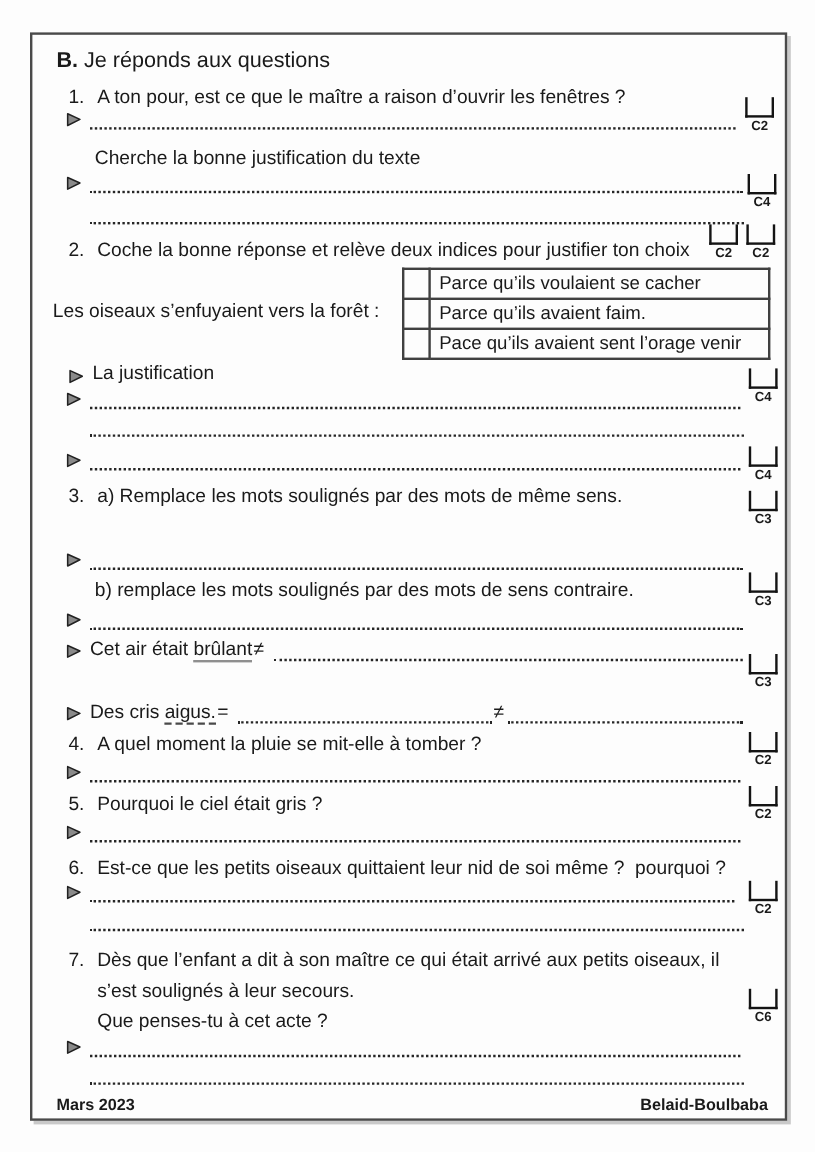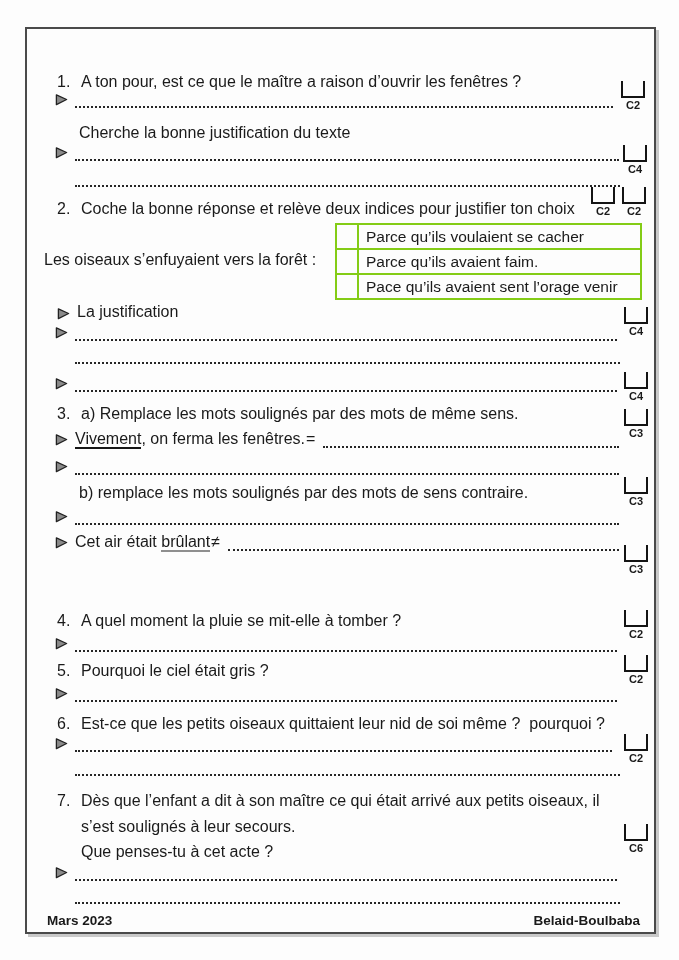--- a/index.html
+++ b/index.html
@@ -22,32 +22,33 @@
   .txt{white-space:pre-wrap;padding-right:5px;line-height:19px;}
   .eq{padding:0 3px 0 1px;line-height:19px;}
   .u-solid{border-bottom:2px solid #161616;}
   .u-gray{border-bottom:2.5px solid #8f8f8f;}
   .u-dash{border-bottom:2px dashed #4a4a4a;}
   .badge{position:absolute;width:26px;text-align:center;}
   .ubox{display:block;margin:0 auto;width:20px;height:15px;
         border:2.5px solid #141414;border-top:none;}
   .blabel{display:block;font-size:11px;font-weight:bold;margin-top:1px;}
   .opt-table{position:absolute;left:308px;top:194px;width:307px;border-collapse:collapse;}
-  .opt-table td{border:2px solid #84cc16;font-size:15.5px;padding:1px 7px;height:21px;}
+  .opt-table td{border:2px solid #404040;font-size:15.5px;padding:1px 7px;height:21px;}
   .opt-table td.chk{width:20px;padding:0;}
   .footer{position:absolute;left:20px;right:14px;top:884px;display:flex;
           justify-content:space-between;font-size:13.5px;font-weight:bold;gap:20px;}
   .lj{align-items:center;}
 </style>
 </head>
 <body>
 
 <div class="sheet">
   <div class="frame">
 
+    <div class="title"><b>B.</b><span>Je réponds aux questions</span></div>
 
     <div class="q" style="top:42px"><span class="qnum">1.</span><span>A ton pour, est ce que le maître a raison d’ouvrir les fenêtres ?</span></div>
     <div class="badge" style="left:593px;top:52px">
       <span class="ubox"></span>
       <span class="blabel">C2</span>
     </div>
     <div class="ans" style="top:59px;width:558px">
       <svg class="arrow" viewBox="0 0 14 14">
           <path d="M1.5 2 L12.5 7 L1.5 12.5 Z"></path>
         </svg>
@@ -122,27 +123,20 @@
         </svg>
       <span class="dots"></span>
     </div>
 
     <div class="q" style="top:374px"><span class="qnum">3.</span><span>a) Remplace les mots soulignés par des mots de même sens.</span></div>
     <div class="badge" style="left:596px;top:380px">
       <span class="ubox"></span>
       <span class="blabel">C3</span>
     </div>
 
-    <div class="ans" style="top:399px;width:564px">
-      <svg class="arrow" viewBox="0 0 14 14">
-          <path d="M1.5 2 L12.5 7 L1.5 12.5 Z"></path>
-        </svg>
-      <span class="txt"><span class="u-solid">Vivement</span><span>, on ferma les fenêtres.</span><span class="eq">=</span></span>
-      <span class="dots"></span>
-    </div>
 
     <div class="ans" style="top:426px;width:564px">
       <svg class="arrow" viewBox="0 0 14 14">
           <path d="M1.5 2 L12.5 7 L1.5 12.5 Z"></path>
         </svg>
       <span class="dots"></span>
     </div>
 
     <div class="sub" style="left:52px;top:453px">b) remplace les mots soulignés par des mots de sens contraire.</div>
     <div class="badge" style="left:596px;top:448px">
@@ -163,20 +157,29 @@
         </svg>
       <span class="txt"><span>Cet air était </span><span class="u-gray">brûlant</span><span class="eq">≠</span></span>
       <span class="dots"></span>
     </div>
 
     <div class="badge" style="left:596px;top:516px">
       <span class="ubox"></span>
       <span class="blabel">C3</span>
     </div>
 
+    <div class="ans" style="top:554px;width:564px">
+      <svg class="arrow" viewBox="0 0 14 14">
+          <path d="M1.5 2 L12.5 7 L1.5 12.5 Z"></path>
+        </svg>
+      <span class="txt"><span>Des cris </span><span class="u-dash">aigus.</span><span class="eq">=</span></span>
+      <span class="dots-fixed" style="width:212px"></span>
+      <span class="eq">≠</span>
+      <span class="dots"></span>
+    </div>
 
     <div class="q" style="top:581px"><span class="qnum">4.</span><span>A quel moment la pluie se mit-elle à tomber ?</span></div>
     <div class="badge" style="left:596px;top:581px">
       <span class="ubox"></span>
       <span class="blabel">C2</span>
     </div>
     <div class="ans" style="top:603px;width:562px">
       <svg class="arrow" viewBox="0 0 14 14">
           <path d="M1.5 2 L12.5 7 L1.5 12.5 Z"></path>
         </svg>

